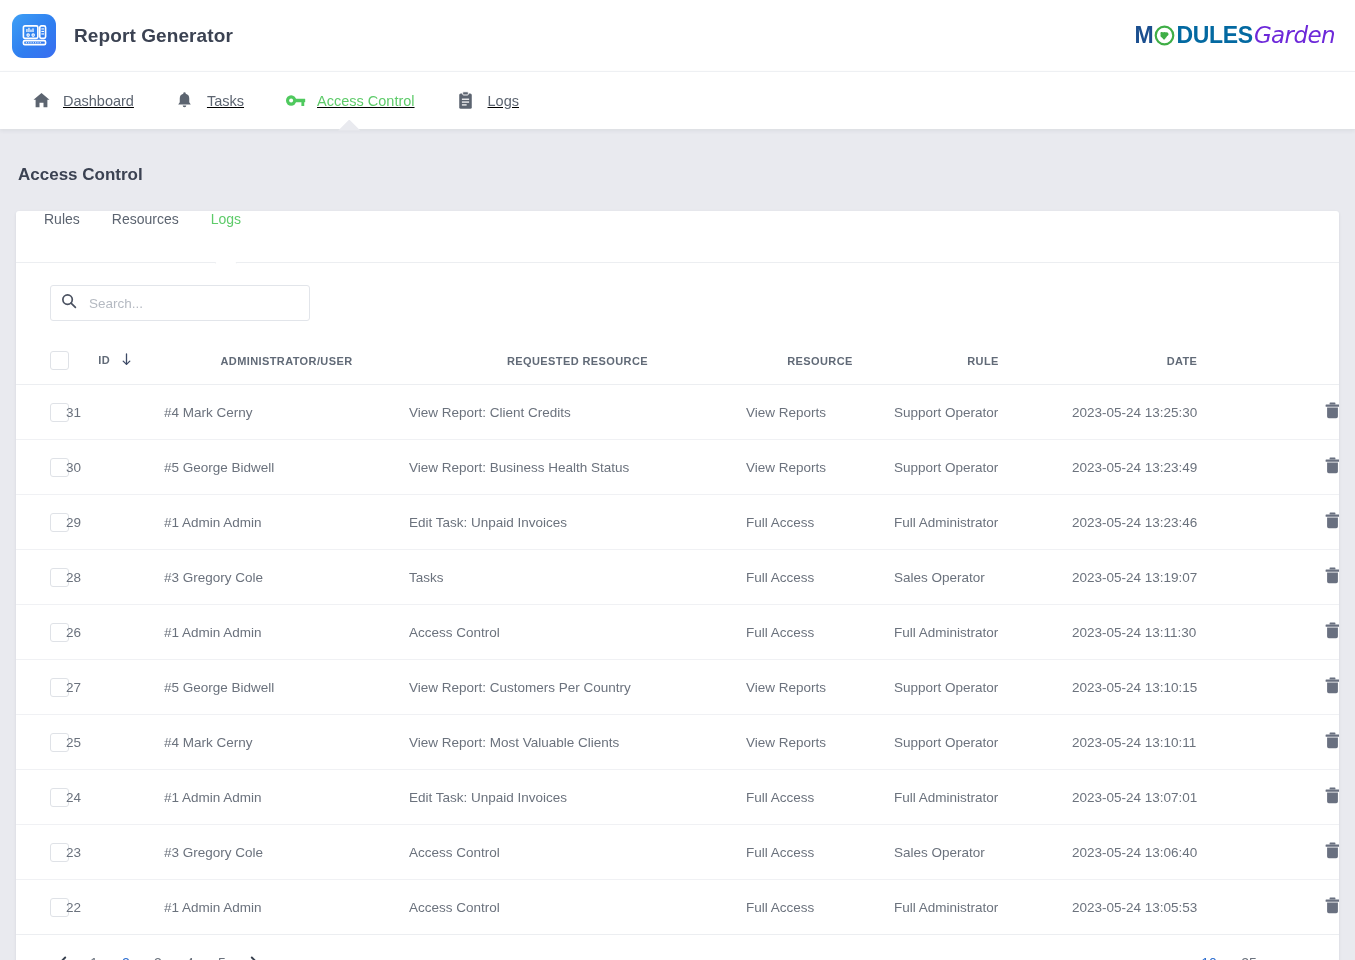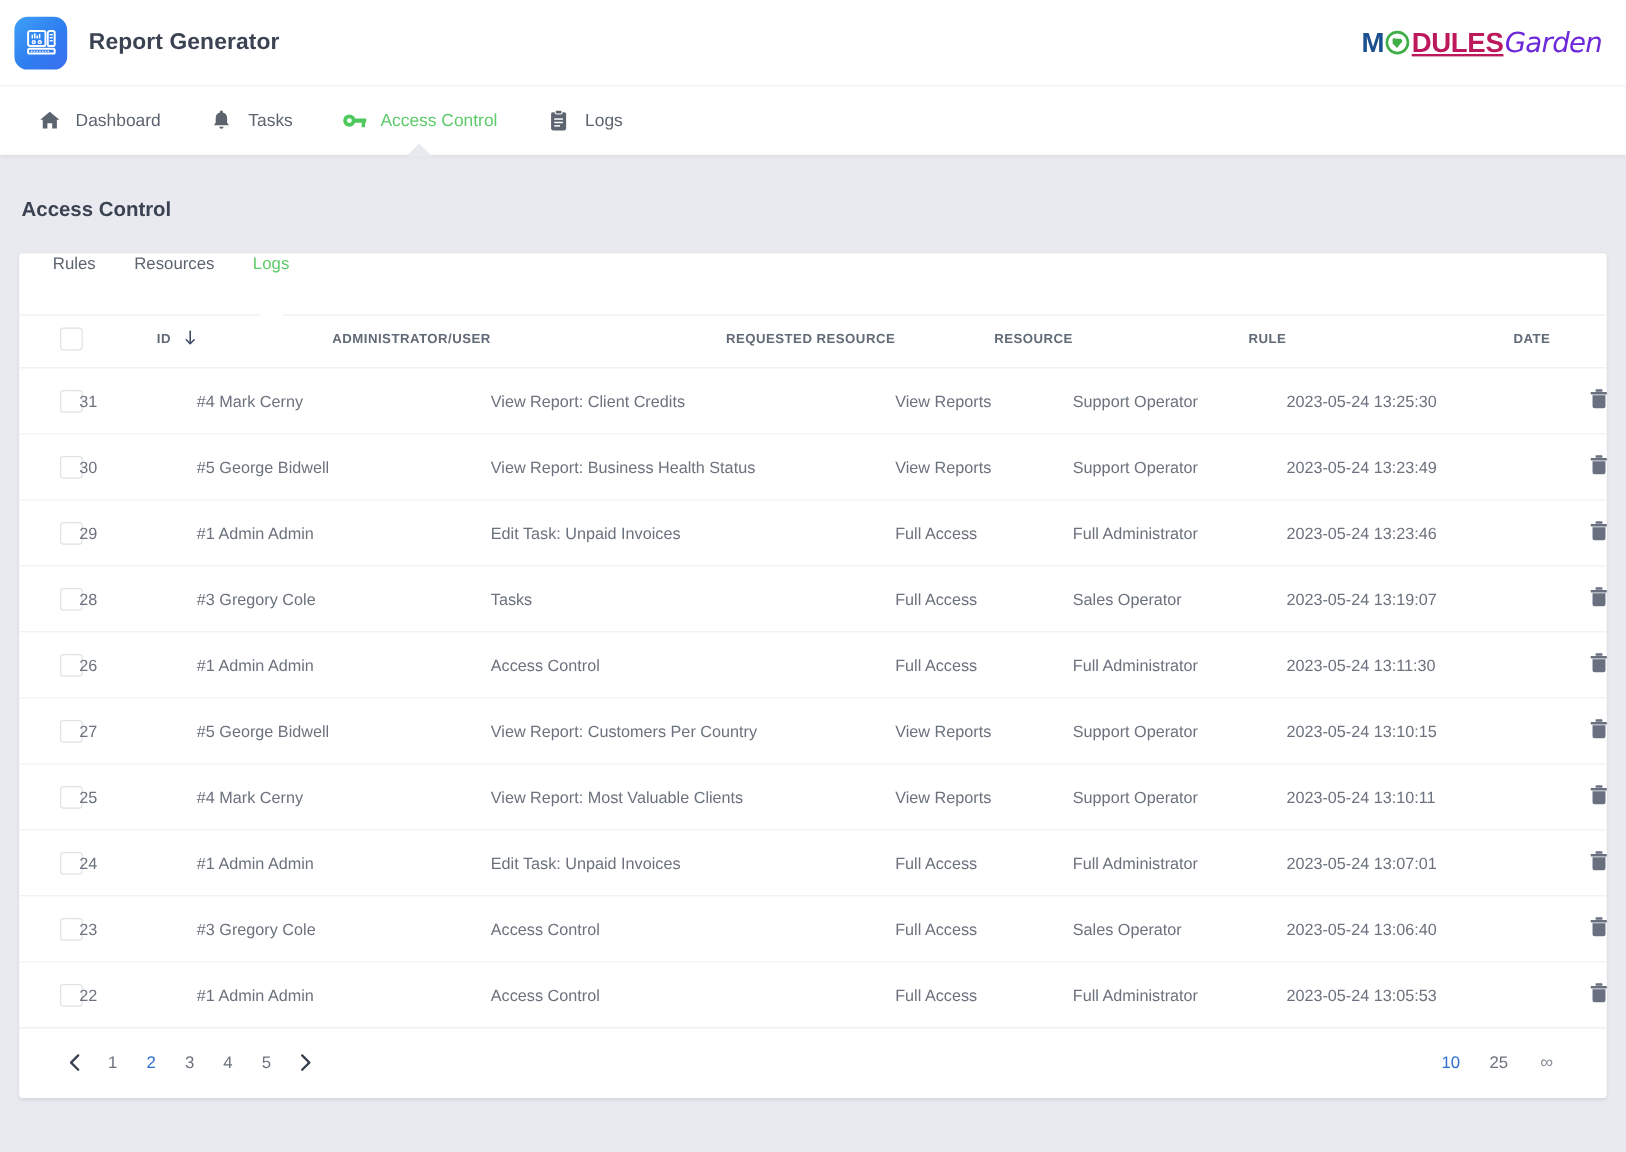--- a/index.html
+++ b/index.html
@@ -24,33 +24,33 @@
     display: flex; align-items: center; justify-content: center;
     flex: none;
   }
   .app-title {
     font-size: 19px; color: #3b4252; font-weight: bold;
     margin-left: 18px; letter-spacing: .1px;
   }
   .brand { margin-left: auto; display: flex; align-items: baseline; }
   .brand-m { font-size: 23px; font-weight: bold; color: #1b4f8f; letter-spacing: -.3px; }
   .brand-globe { margin: 0 1px; position: relative; top: 3px; }
-  .brand-dules { font-size: 23px; font-weight: bold; color: #be185d; letter-spacing: -.3px; text-decoration: underline; }
+  .brand-dules { font-size: 23px; font-weight: bold; color: #0369a1; letter-spacing: -.3px; }
   .brand-garden {
     font-size: 23px; color: #6d28d9; font-style: italic;
     font-family: "DejaVu Sans", sans-serif; letter-spacing: -.6px; margin-left: 1px;
   }
 
   
   .navbar {
     height: 58px; background: #ffffff;
     border-top: 1px solid #eef0f3;
     box-shadow: 0 2px 4px rgba(40,50,70,.07);
     display: flex; align-items: center;
-    padding-left: 10px; position: relative; z-index: 3;
+    padding-left: 10px; position: relative; z-index: 3; text-decoration: underline;
   }
   .nav-item {
     display: flex; align-items: center; gap: 11px;
     padding: 0 20px; height: 58px; cursor: pointer;
     position: relative;
   }
   .nav-label { font-size: 14.5px; color: #5c6470; white-space: nowrap; }
   .nav-item.active .nav-label { color: #5ecb6a; }
   .nav-item.active .notch {
     position: absolute; left: 50%; bottom: -1px;
@@ -104,21 +104,21 @@
     border: none; outline: none; flex: 1; font-size: 13.5px;
     color: #5c6470; margin-left: 12px;
     font-family: "Liberation Sans", sans-serif; background: transparent;
   }
   .search-box input::placeholder { color: #b5bac2; }
 
   
   table { width: 100%; border-collapse: collapse; table-layout: fixed; }
   thead th {
     font-size: 11px; color: #616a77; font-weight: bold; letter-spacing: .4px;
-    text-align: right; padding: 10px 0 14px 0; border-bottom: 1px solid #eceef1;
+    text-align: center; padding: 10px 0 14px 0; border-bottom: 1px solid #eceef1;
     vertical-align: middle;
   }
   tbody td {
     font-size: 13.5px; color: #6b727d; padding: 17px 0;
     border-bottom: 1px solid #f0f1f4; vertical-align: middle;
   }
   tbody tr:last-child td { border-bottom: 1px solid #eceef1; }
   .c-chk  { width: 50px;  padding-left: 34px !important; }
   .c-id   { width: 98px; }
   .c-user { width: 245px; }
@@ -257,20 +257,31 @@
       </div>
       <div class="tab">
         <span>Resources</span>
       </div>
       <div class="tab active">
         <span>Logs</span>
         <span class="tnotch"></span>
       </div>
     </div>
 
+    <div class="search-wrap">
+      <div class="search-box">
+        <span>
+          <svg width="16" height="16" viewBox="0 0 18 18" fill="none" stroke="#4a5160" stroke-width="1.9">
+            <circle cx="7.4" cy="7.4" r="5.3"></circle>
+            <line x1="11.3" y1="11.3" x2="16.2" y2="16.2" stroke-linecap="round"></line>
+          </svg>
+        </span>
+        <input type="text" placeholder="Search..." style="">
+      </div>
+    </div>
 
     <table>
       <colgroup>
         <col class="c-chk">
           <col class="c-id">
           <col class="c-user">
           <col class="c-req">
         <col class="c-res">
           <col class="c-rule">
           <col class="c-date">

